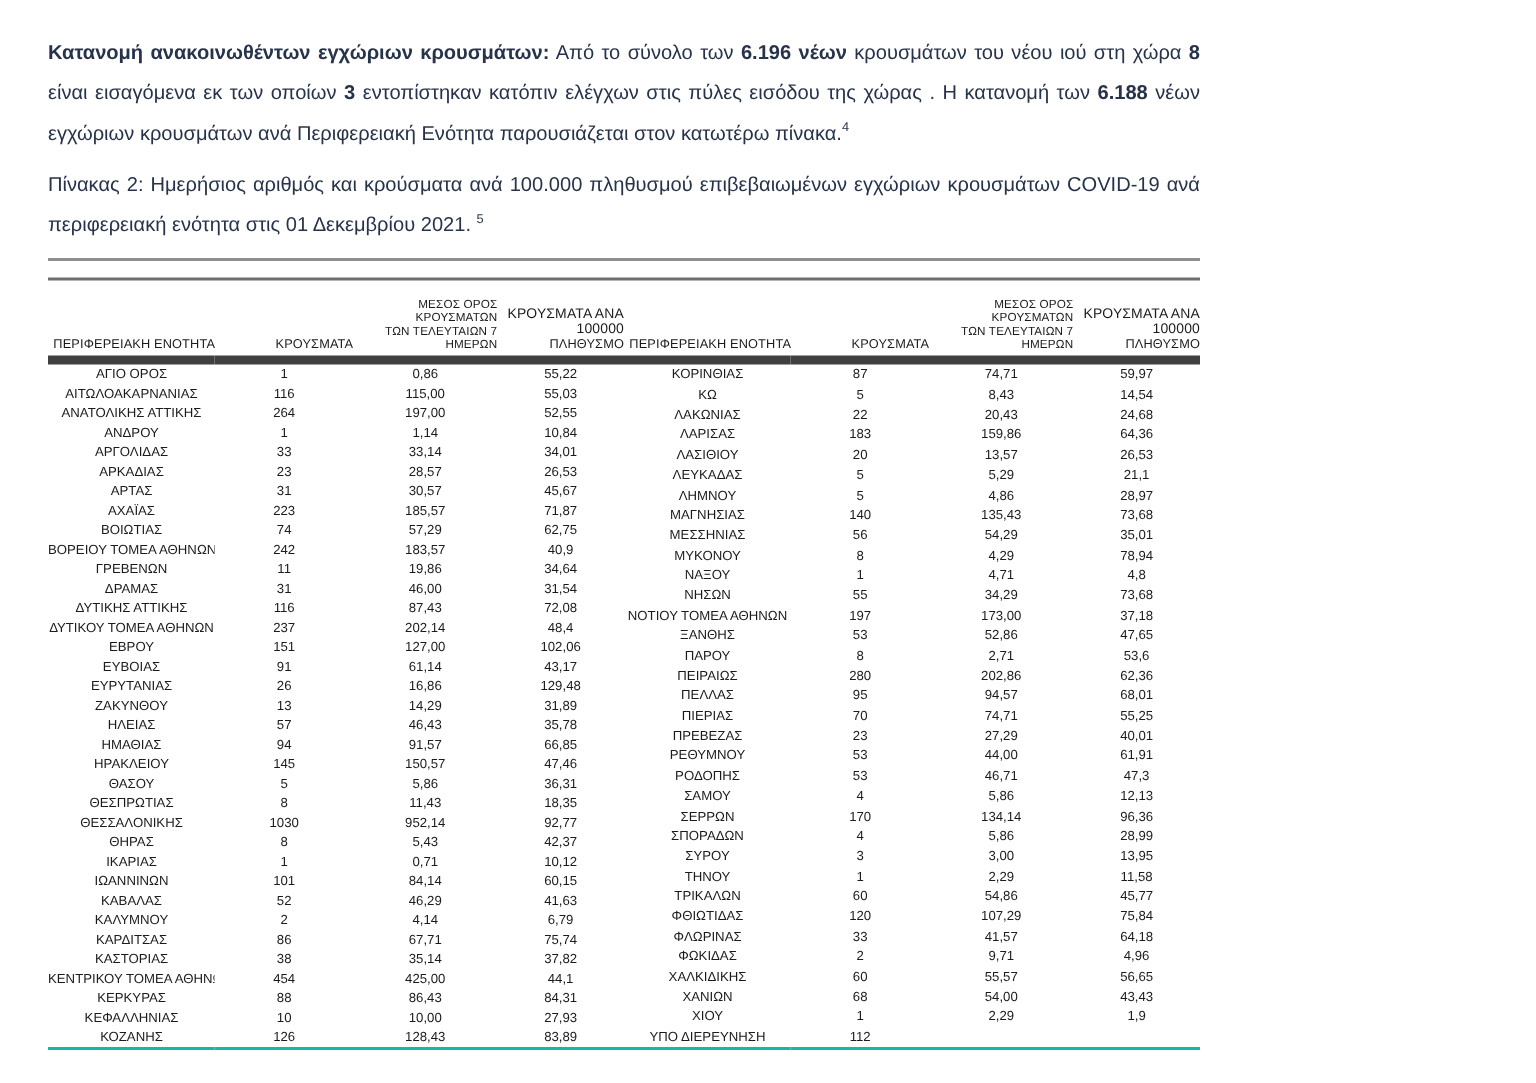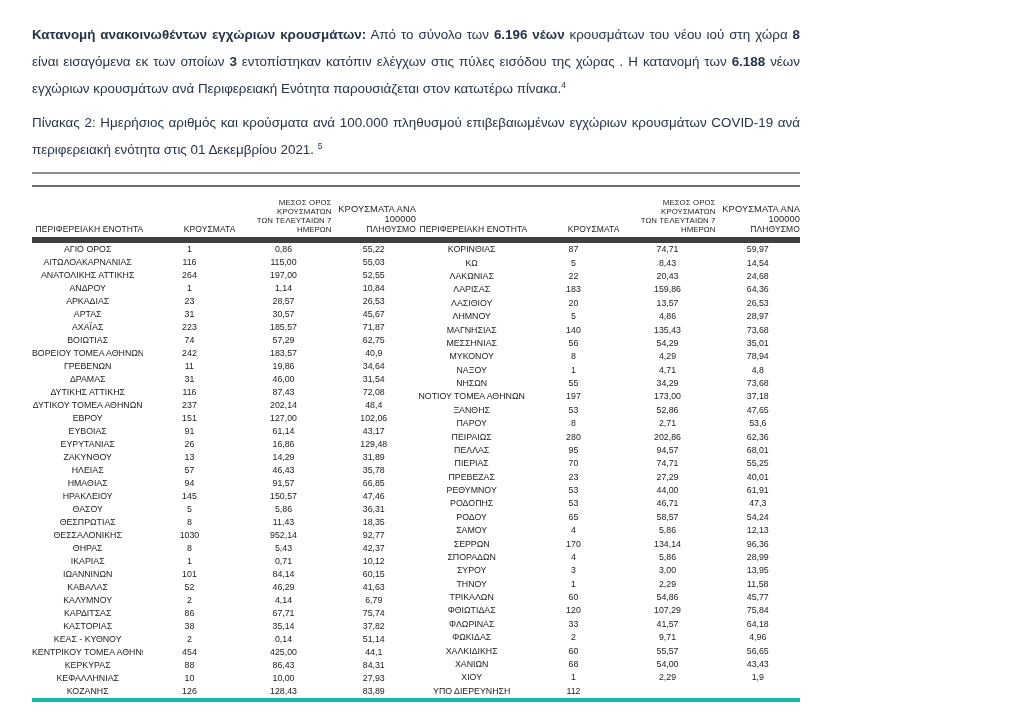--- a/index.html
+++ b/index.html
@@ -31,21 +31,21 @@
     padding-bottom:3px;border-bottom:6px solid #404040;
     letter-spacing:.1px;
     text-align:right;
   }
   thead th .hdr-small{font-size:7.8px;line-height:9px;}
   thead th .hdr-big{font-size:9.3px;line-height:10px;}
   tbody td{
     font-size:8.8px;height:13px;line-height:13px;
     white-space:nowrap;overflow:hidden;
   }
-  tbody tr:last-child td{border-bottom:4px solid #14b8a6;}
+  tbody tr:last-child td{border-bottom:2px solid #14b8a6;}
 </style>
 </head>
 <body>
 
 <div class="doc">
 
   <p class="intro"><strong>Κατανομή ανακοινωθέντων εγχώριων κρουσμάτων:</strong><span> Από το σύνολο των </span><strong>6.196 νέων</strong><span> κρουσμάτων του νέου ιού στη χώρα </span><strong>8</strong><span> είναι εισαγόμενα εκ των οποίων </span><strong>3</strong><span> εντοπίστηκαν κατόπιν ελέγχων στις πύλες εισόδου της χώρας .  Η κατανομή των </span><strong>6.188</strong><span> νέων εγχώριων κρουσμάτων ανά Περιφερειακή Ενότητα παρουσιάζεται στον κατωτέρω πίνακα.</span><sup class="fnote">4</sup></p>
 
   <p class="caption"><span>Πίνακας 2:  Ημερήσιος αριθμός και κρούσματα ανά 100.000 πληθυσμού επιβεβαιωμένων εγχώριων κρουσμάτων COVID-19 ανά περιφερειακή ενότητα στις 01 Δεκεμβρίου 2021. </span><sup class="fnote">5</sup></p>
 
@@ -94,20 +94,26 @@
             <td>197,00</td>
             <td>52,55</td>
           </tr>
           <tr>
             <td>ΑΝΔΡΟΥ</td>
             <td>1</td>
             <td>1,14</td>
             <td>10,84</td>
           </tr>
           <tr>
+            <td>ΑΡΓΟΛΙΔΑΣ</td>
+            <td>33</td>
+            <td>33,14</td>
+            <td>34,01</td>
+          </tr>
+          <tr>
             <td>ΑΡΚΑΔΙΑΣ</td>
             <td>23</td>
             <td>28,57</td>
             <td>26,53</td>
           </tr>
           <tr>
             <td>ΑΡΤΑΣ</td>
             <td>31</td>
             <td>30,57</td>
             <td>45,67</td>
@@ -248,26 +254,20 @@
             <td>ΚΑΡΔΙΤΣΑΣ</td>
             <td>86</td>
             <td>67,71</td>
             <td>75,74</td>
           </tr>
           <tr>
             <td>ΚΑΣΤΟΡΙΑΣ</td>
             <td>38</td>
             <td>35,14</td>
             <td>37,82</td>
-          </tr>
-          <tr>
-            <td>ΚΕΑΣ - ΚΥΘΝΟΥ</td>
-            <td>2</td>
-            <td>0,14</td>
-            <td>51,14</td>
           </tr>
           <tr>
             <td>ΚΕΝΤΡΙΚΟΥ ΤΟΜΕΑ ΑΘΗΝΩΝ</td>
             <td>454</td>
             <td>425,00</td>
             <td>44,1</td>
           </tr>
           <tr>
             <td>ΚΕΡΚΥΡΑΣ</td>
             <td>88</td>
@@ -335,20 +335,26 @@
             <td>159,86</td>
             <td>64,36</td>
           </tr>
           <tr>
             <td>ΛΑΣΙΘΙΟΥ</td>
             <td>20</td>
             <td>13,57</td>
             <td>26,53</td>
           </tr>
           <tr>
+            <td>ΛΕΥΚΑΔΑΣ</td>
+            <td>5</td>
+            <td>5,29</td>
+            <td>21,1</td>
+          </tr>
+          <tr>
             <td>ΛΗΜΝΟΥ</td>
             <td>5</td>
             <td>4,86</td>
             <td>28,97</td>
           </tr>
           <tr>
             <td>ΜΑΓΝΗΣΙΑΣ</td>
             <td>140</td>
             <td>135,43</td>
             <td>73,68</td>
@@ -425,26 +431,20 @@
             <td>44,00</td>
             <td>61,91</td>
           </tr>
           <tr>
             <td>ΡΟΔΟΠΗΣ</td>
             <td>53</td>
             <td>46,71</td>
             <td>47,3</td>
           </tr>
           <tr>
-            <td>ΡΟΔΟΥ</td>
-            <td>65</td>
-            <td>58,57</td>
-            <td>54,24</td>
-          </tr>
-          <tr>
             <td>ΣΑΜΟΥ</td>
             <td>4</td>
             <td>5,86</td>
             <td>12,13</td>
           </tr>
           <tr>
             <td>ΣΕΡΡΩΝ</td>
             <td>170</td>
             <td>134,14</td>
             <td>96,36</td>

